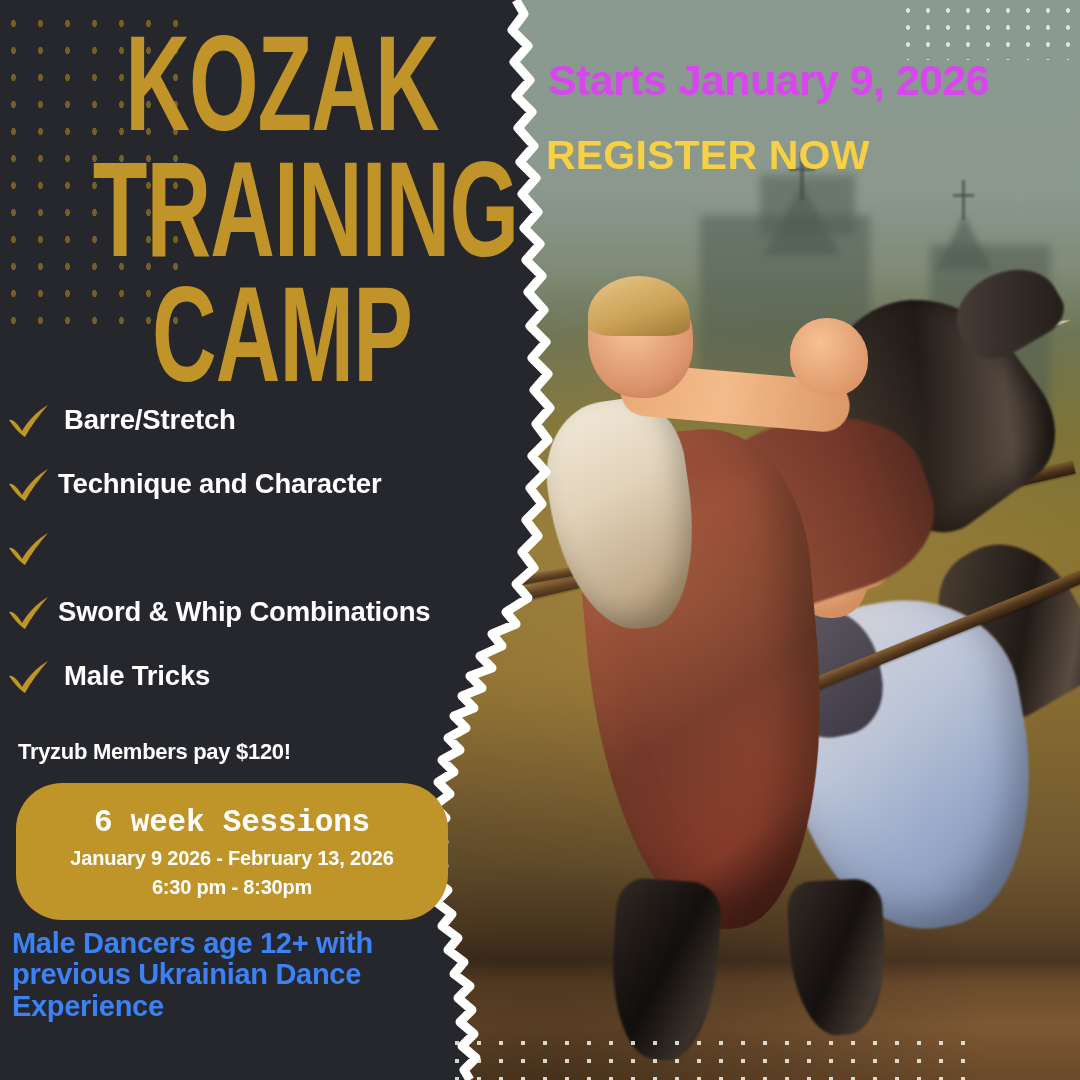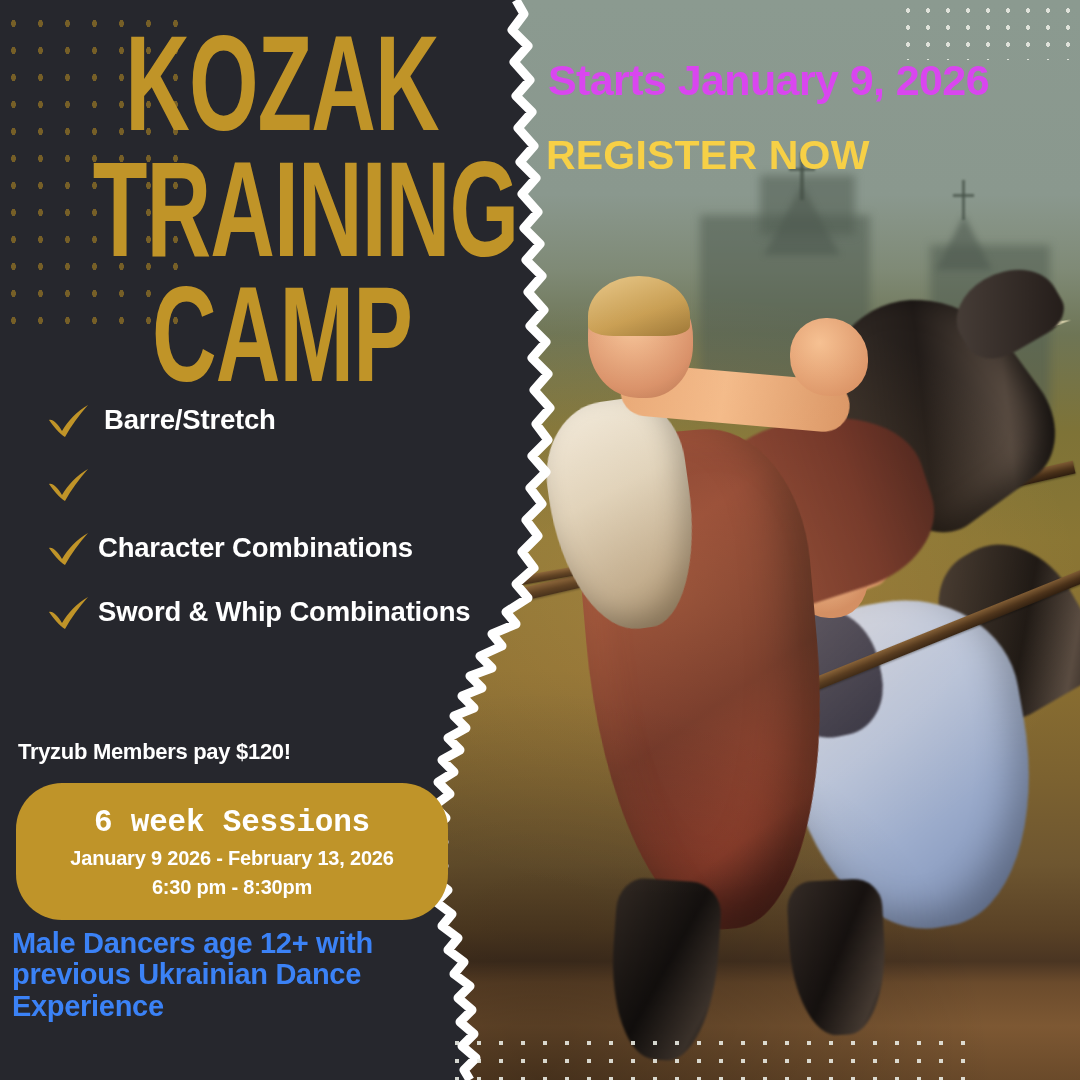--- a/index.html
+++ b/index.html
@@ -283,21 +283,20 @@
   }
   .title-line.l1 { font-size: 104px; margin-bottom: 30px; }
   .title-line.l2 { font-size: 104px; margin-bottom: 30px; }
   .title-line.l3 { font-size: 104px; margin-bottom: 0; }
 
   .bullets {
     position: absolute;
     left: 0; top: 388px;
     width: 470px;
     z-index: 9;
-    padding-left: 40px;
   }
   .bullet {
     display: flex;
     align-items: center;
     height: 64px;
     margin-bottom: 0;
   }
   .bullet .check {
     width: 58px;
     flex: 0 0 58px;
@@ -498,40 +497,48 @@
       </span>
       <span class="btext">Barre/Stretch</span>
     </div>
 
     <div class="bullet b1">
       <span class="check">
         <svg width="46" height="38" viewBox="0 0 46 38" xmlns="http://www.w3.org/2000/svg">
           <path d="M3 19 C7 18 11 22 16 30 C22 20 31 10 42 4 C33 14 25 25 19 36 C14 33 7 25 3 19 Z" fill="#c09428"></path>
         </svg>
       </span>
+      <span class="btext">Technique and Character</span>
     </div>
 
     <div class="bullet b2">
       <span class="check">
         <svg width="46" height="38" viewBox="0 0 46 38" xmlns="http://www.w3.org/2000/svg">
           <path d="M3 19 C7 18 11 22 16 30 C22 20 31 10 42 4 C33 14 25 25 19 36 C14 33 7 25 3 19 Z" fill="#c09428"></path>
         </svg>
       </span>
-      <span class="btext">Character Combinations</span>
     </div>
 
     <div class="bullet b3">
       <span class="check">
         <svg width="46" height="38" viewBox="0 0 46 38" xmlns="http://www.w3.org/2000/svg">
           <path d="M3 19 C7 18 11 22 16 30 C22 20 31 10 42 4 C33 14 25 25 19 36 C14 33 7 25 3 19 Z" fill="#c09428"></path>
         </svg>
       </span>
       <span class="btext">Sword &amp; Whip Combinations</span>
     </div>
 
+    <div class="bullet b4">
+      <span class="check">
+        <svg width="46" height="38" viewBox="0 0 46 38" xmlns="http://www.w3.org/2000/svg">
+          <path d="M3 19 C7 18 11 22 16 30 C22 20 31 10 42 4 C33 14 25 25 19 36 C14 33 7 25 3 19 Z" fill="#c09428"></path>
+        </svg>
+      </span>
+      <span class="btext">Male Tricks</span>
+    </div>
 
   </div>
 
   <div class="tryzub">Tryzub Members pay $120!</div>
 
   <div class="session-pill">
     <div class="pill-title">6 week Sessions</div>
     <div class="pill-dates">January 9 2026 - February 13, 2026</div>
     <div class="pill-times">6:30 pm - 8:30pm</div>
   </div>

